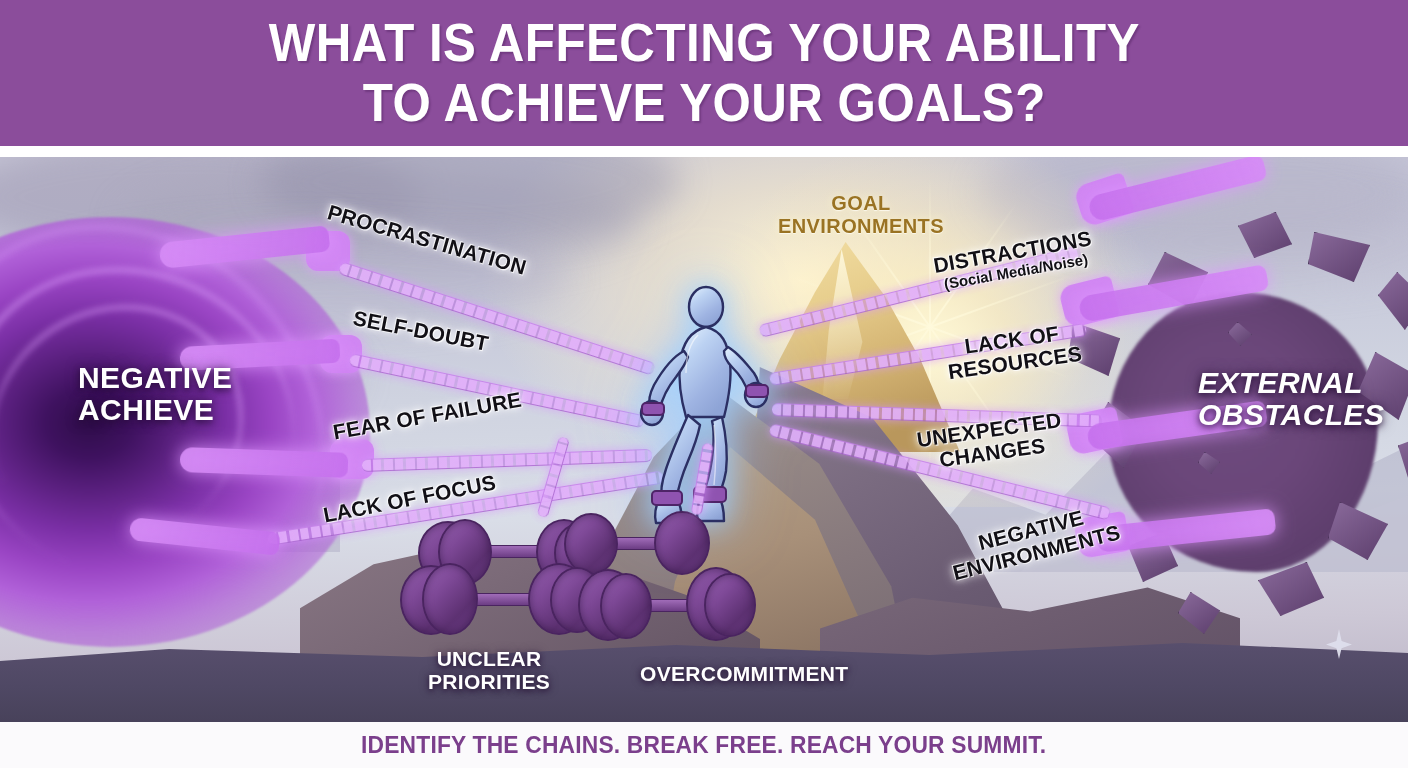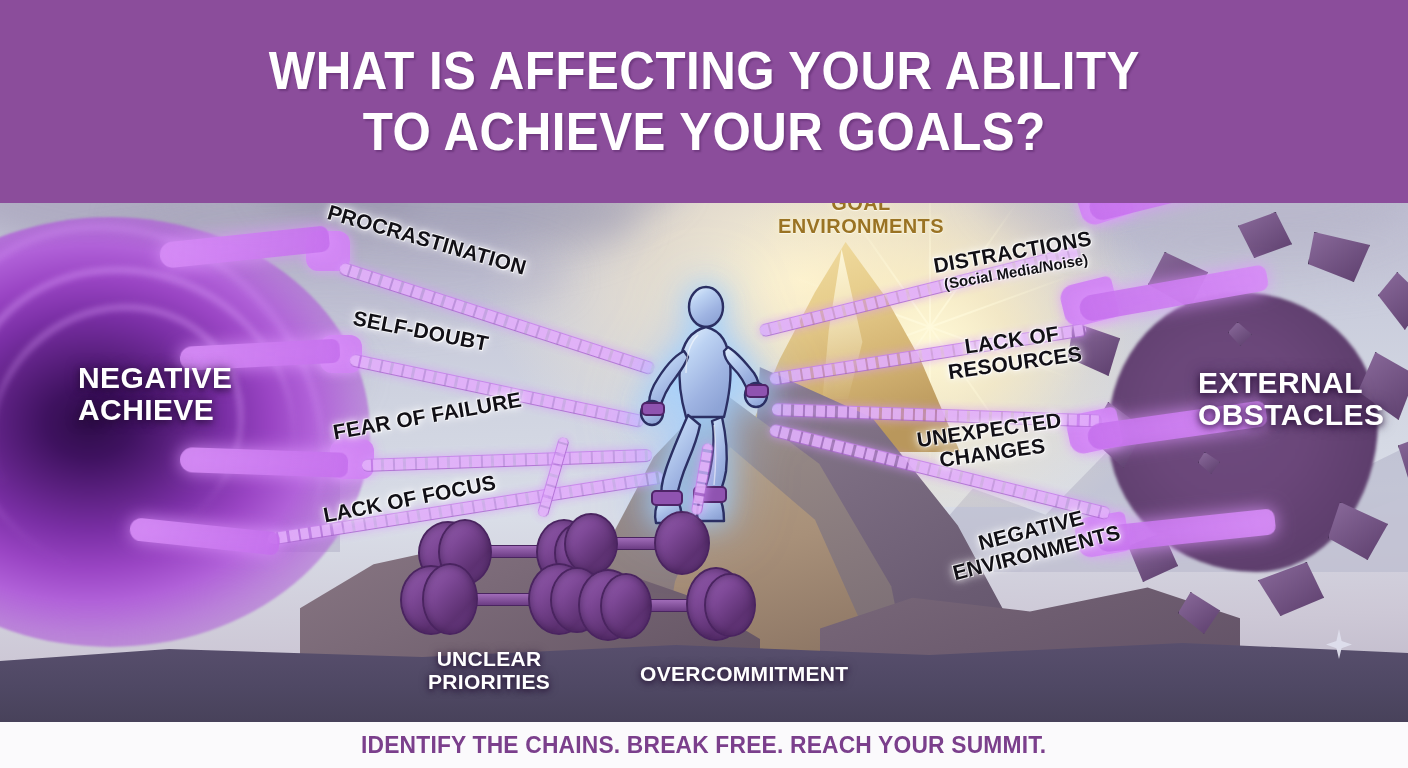--- a/index.html
+++ b/index.html
@@ -11,21 +11,21 @@
   #page{
     position:relative;
     width:1408px;
     height:768px;
     overflow:hidden;
     background:#ffffff;
   }
 
   
   #header{
-    position:absolute; left:0; top:0; width:1408px; height:203px;
+    position:absolute; left:0; top:0; width:1408px; height:146px;
     background:#8B4D9B;
     display:flex; flex-direction:column;
     align-items:center; justify-content:center;
     z-index:40;
   }
   .title-line{
     color:#ffffff;
     font-family:"Liberation Sans", sans-serif;
     font-weight:bold;
     font-size:53px;
@@ -429,21 +429,21 @@
 
     <div style="position:absolute;left:1326px;top:472px;width:26px;height:30px;z-index:28;
                 background:rgba(222,222,236,0.95);
                 clip-path:polygon(50% 0%, 60% 40%, 100% 52%, 60% 64%, 50% 100%, 40% 64%, 0% 52%, 40% 40%);"></div>
 
     <div class="side-lbl" style="left:78px;top:205px;">
       <span>NEGATIVE</span><br>
       <span>ACHIEVE</span>
     </div>
 
-    <div class="side-lbl" style="left:1198px;top:210px;">
+    <div class="side-lbl" style="left:1198px;top:210px;font-style:italic;">
       <span>EXTERNAL</span><br>
       <span>OBSTACLES</span>
     </div>
 
     <div id="goal-label">
       <span>GOAL</span><br>
       <span>ENVIRONMENTS</span>
     </div>
 
     <div class="lbl" style="left:324px;top:72px;transform:rotate(16deg);">

